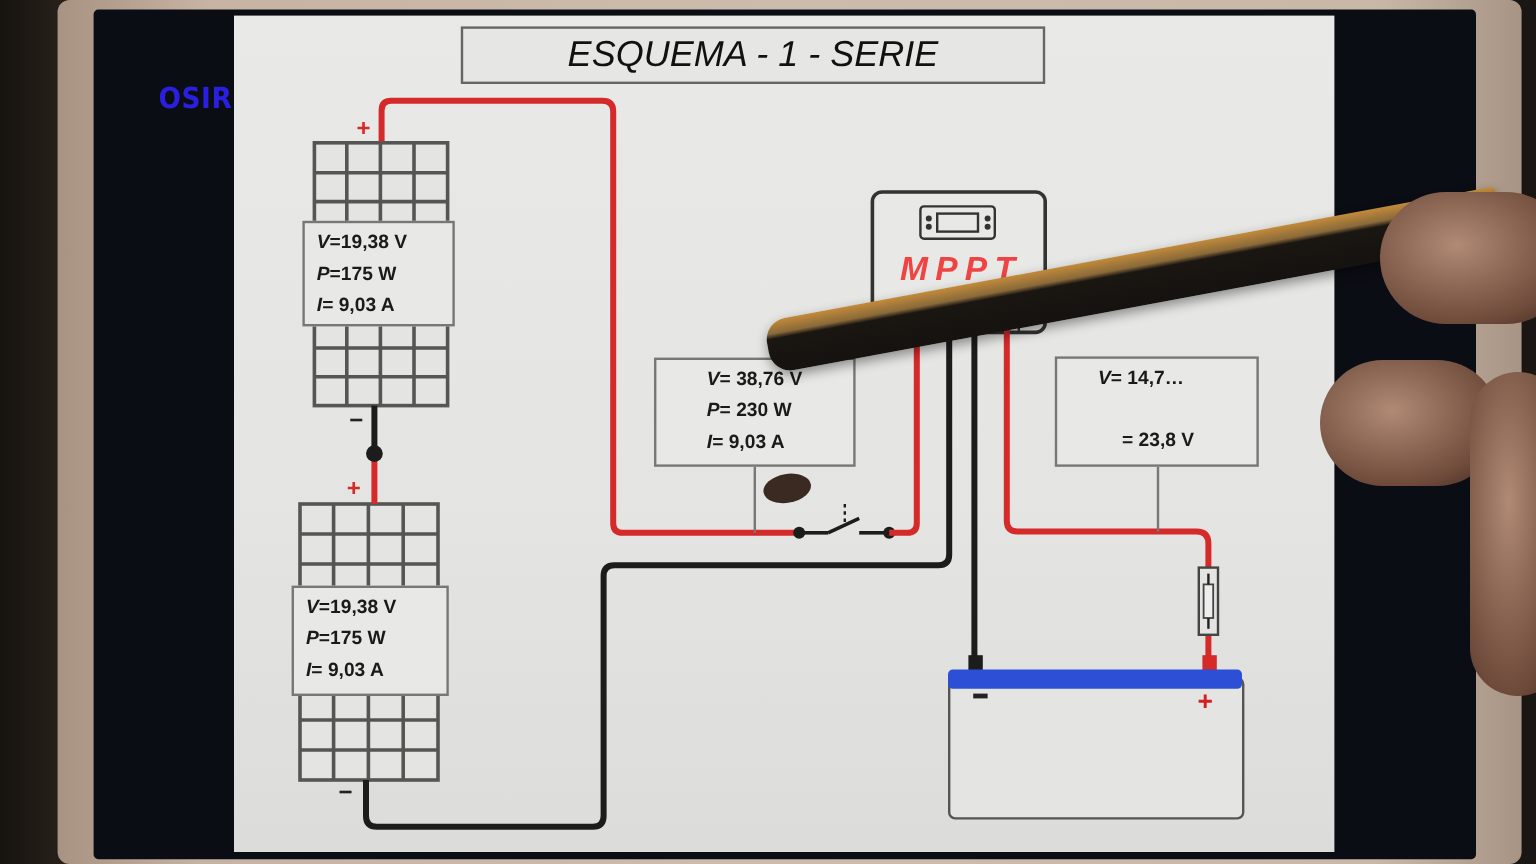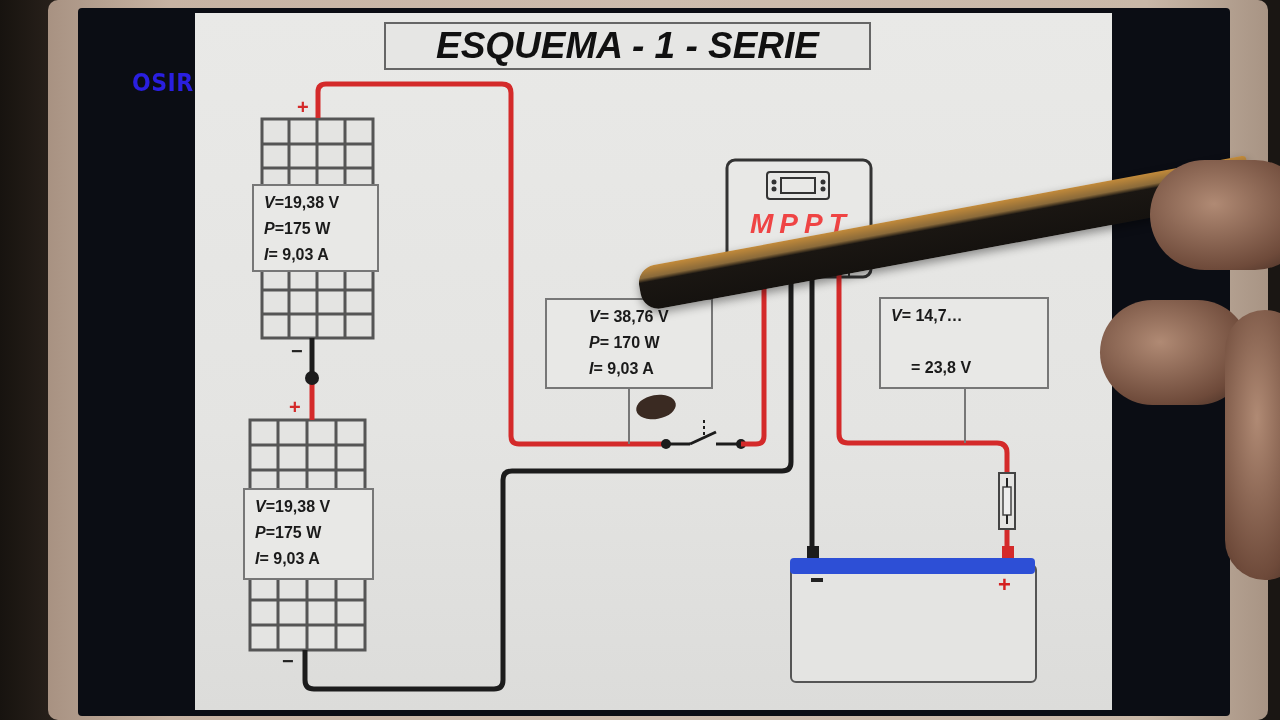--- a/index.html
+++ b/index.html
@@ -5,21 +5,21 @@
     * { margin: 0; padding: 0; box-sizing: border-box; }
     html, body { width: 1280px; height: 720px; overflow: hidden; background: #2a2420; }
     body { position: relative; font-family: "Liberation Sans", sans-serif; }
     .room-left { position: absolute; left: 0; top: 0; width: 60px; height: 720px; background: linear-gradient(90deg, #17130f, #2a221c); }
     .room-right { position: absolute; right: 0; top: 0; width: 40px; height: 720px; background: #1a1613; }
     .tablet-frame { position: absolute; left: 48px; top: 0; width: 1220px; height: 720px; background: linear-gradient(90deg, #a89282 0%, #c7b3a3 10%, #cdbcad 50%, #c9b8a8 90%, #a89484 100%); border-radius: 10px; }
     .screen-bezel { position: absolute; left: 78px; top: 8px; width: 1152px; height: 708px; background: #0b0d14; border-radius: 4px; }
     .brand { position: absolute; left: 132px; top: 70px; color: #2a1fe0; font-weight: bold; font-size: 22px; letter-spacing: 0.5px; font-family: "DejaVu Sans", sans-serif; transform: scaleY(1.1); }
     .slide { position: absolute; left: 195px; top: 13px; width: 917px; height: 697px; background: linear-gradient(180deg, #e9e9e7 0%, #e4e4e2 60%, #dcdcda 100%); }
     .title-box { position: absolute; left: 384px; top: 22px; width: 487px; height: 48px; border: 2px solid #666; background: #e6e6e4; display: flex; align-items: center; justify-content: center; }
-    .title-text { font-weight: bold; font-style: italic; font-size: 37px; color: #111; letter-spacing: 0px; }
+    .title-text { font-weight: normal; font-style: italic; font-size: 30px; color: #111; letter-spacing: 0px; }
     svg.wires { position: absolute; left: 0; top: 0; width: 1280px; height: 720px; }
     .info-box { position: absolute; background: #e8e8e6; border: 2px solid #777; padding: 4px 10px; font-weight: bold; font-size: 16px; color: #1a1a1a; line-height: 26px; }
     .info-line .sym { font-style: italic; }
     .mppt-label { position: absolute; left: 750px; top: 208px; color: #ef4444; font-weight: bold; font-style: italic; font-size: 28px; letter-spacing: 6px; }
     .battery-minus { position: absolute; left: 811px; top: 578px; width: 12px; height: 4px; background: #222; }
     .battery-plus { position: absolute; left: 998px; top: 572px; color: #d42020; font-weight: bold; font-size: 22px; }
     .panel-sign { position: absolute; font-weight: bold; font-size: 20px; }
     .pencil { position: absolute; left: 640px; top: 268px; width: 620px; height: 44px; background: linear-gradient(180deg, #c28a3a 0%, #8a6a3a 25%, #1a1612 35%, #15120f 100%); border-radius: 18px 4px 4px 18px; transform: rotate(-10.5deg); transform-origin: left center; box-shadow: 0 4px 10px rgba(0,0,0,0.4); }
     .pencil-tip { position: absolute; left: 636px; top: 395px; width: 40px; height: 24px; background: #3a2a22; border-radius: 50%; transform: rotate(-10deg); }
     .finger { position: absolute; background: radial-gradient(ellipse at 40% 40%, #b08a74, #6e4a3a 70%, #3b2820 100%); border-radius: 60px; }
@@ -131,25 +131,25 @@
 </div>
 
 <div class="info-box" style="left:243px; top:488px; width:131px; height:92px;">
   <div class="info-line"><span class="sym">V</span><span>=19,38 V</span></div>
   <div class="info-line"><span class="sym">P</span><span>=175 W</span></div>
   <div class="info-line"><span class="sym">I</span><span>= 9,03 A</span></div>
 </div>
 
 <div class="info-box" style="left:545px; top:298px; width:168px; height:91px; padding-left:42px;">
   <div class="info-line"><span class="sym">V</span><span>= 38,76 V</span></div>
-  <div class="info-line"><span class="sym">P</span><span>= 170 W</span></div>
+  <div class="info-line"><span class="sym">P</span><span>= 230 W</span></div>
   <div class="info-line"><span class="sym">I</span><span>= 9,03 A</span></div>
 </div>
 
-<div class="info-box" style="left:879px; top:297px; width:170px; height:92px; padding-left:10px;">
+<div class="info-box" style="left:879px; top:297px; width:170px; height:92px; padding-left:34px;">
   <div class="info-line"><span class="sym">V</span><span>= 14,7…</span></div>
   <div class="info-line" style="margin-top:26px; padding-left:20px;"><span>= 23,8 V</span></div>
 </div>
 
 <div class="mppt-label">MPPT</div>
 
 <div class="battery-minus"></div>
 <div class="battery-plus">+</div>
 
 <div class="pencil"></div>

